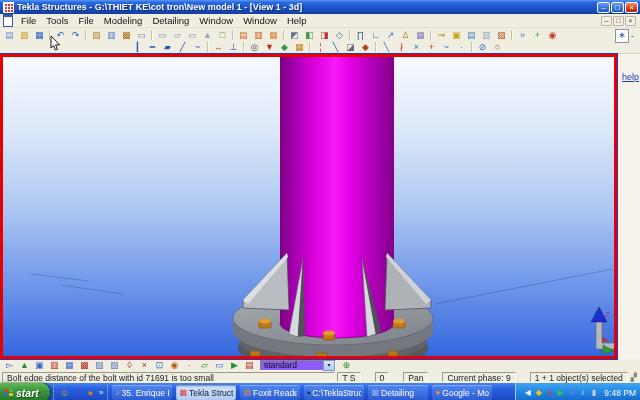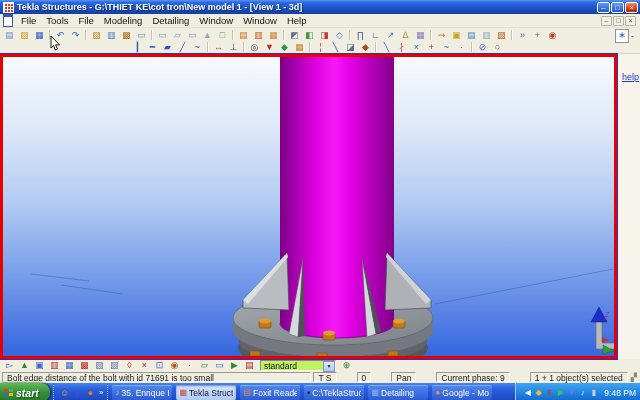--- a/index.html
+++ b/index.html
@@ -49,21 +49,21 @@
   .viewport{position:relative;width:611px;height:299px;border:3px solid #E60000;
     box-shadow:0 0 0 1px #2337C5;box-sizing:content-box;}
   .viewport svg{display:block;}
   .sidepane{flex:1;background:#F5F3EA;border-left:1px solid #9AA0AC;padding-top:18px;}
   .help-link{display:block;font-size:9px;color:#2038C8;text-decoration:underline;padding-left:4px;}
 
   .cursor{position:absolute;top:36px;left:50px;z-index:40;}
 
   
   .seltoolbar{height:12px;display:flex;align-items:center;background:#F0EEE1;padding:0 2px;}
-  .combo{display:inline-flex;width:76px;height:11px;background:#bef264;
+  .combo{display:inline-flex;align-items:center;width:76px;height:11px;background:#8b5cf6;
     border:1px solid;border-color:#8A8676 #FDFCF8 #FDFCF8 #8A8676;margin:0 3px;box-sizing:border-box;gap:14px;}
   .combo .val{flex:1;font-size:8.5px;padding-left:3px;color:#111;line-height:10px;}
   .combo .arrow{width:10px;height:9px;background:linear-gradient(180deg,#DCE8FA,#AECBF2);
     border:1px solid #7A96C8;font-size:6px;line-height:8px;text-align:center;color:#234;}
 
   
   .statusbar{height:12px;display:flex;align-items:center;background:#F0EEE1;padding:0 2px;gap:2px;}
   .sfield{font-size:8.5px;color:#1A1A1A;line-height:10px;height:10px;padding:0 4px;
     border:1px solid;border-color:#9C988A #FDFCF8 #FDFCF8 #9C988A;white-space:nowrap;
     box-sizing:border-box;}
@@ -318,21 +318,21 @@
       </span>
     <span class="combo">
       <span class="val">standard</span>
       <span class="arrow">▾</span>
     </span>
     <span class="tbtn" style="color:#2F8A36;">⊕</span>
   </div>
 
   <div class="statusbar">
     <span class="sfield status-msg">Bolt edge distance of the bolt with id 71691 is too small</span>
-    <span style="display:inline-flex;gap:20px;">
+    <span style="display:inline-flex;gap:14px;">
         <span class="sfield">T S</span>
         <span class="sfield">0</span>
         <span class="sfield">Pan</span>
         <span class="sfield">Current phase: 9</span>
         <span class="sfield">1 + 1 object(s) selected</span>
       </span>
     <span class="grip">▞</span>
   </div>
 
   <div class="taskbar">

